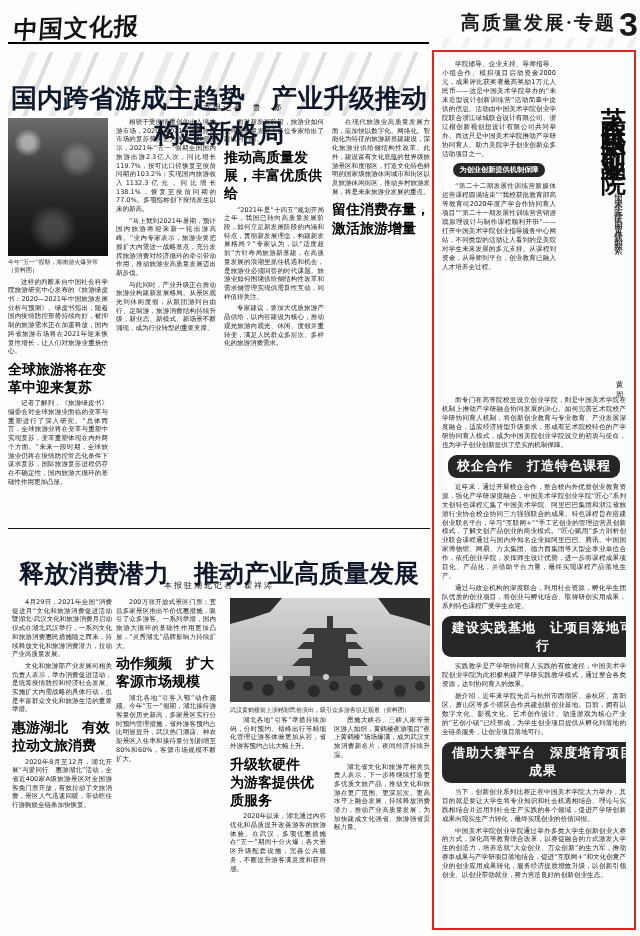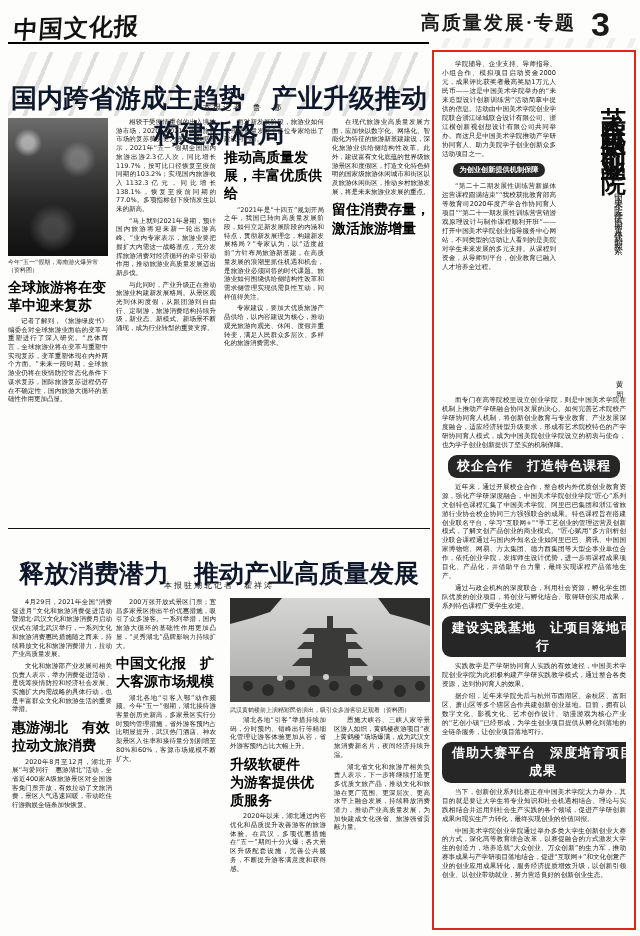--- a/index.html
+++ b/index.html
@@ -7,21 +7,21 @@
         font-family:"DejaVu Sans","Liberation Sans",sans-serif;color:#1a1a1a;}
   
   .logo{position:absolute;left:14px;top:12px;font-family:"Liberation Serif","DejaVu Serif",serif;
         font-size:24px;font-weight:900;transform:skewX(-6deg) rotate(-2deg);letter-spacing:1px;color:#111;}
   .mast-info{position:absolute;left:112px;top:11px;width:260px;line-height:1.55;}
   .mast-info .d1{font-size:8px;font-weight:bold;}
   .mast-info .d2{font-size:7px;}
   .mast-info .d3{font-size:6.5px;color:#222;}
   .mast-rule{position:absolute;left:8px;top:42px;width:421px;height:2px;background:#000;}
   
-  .section-header{position:absolute;top:10px;left:412px;width:198px;display:flex;align-items:flex-end;justify-content:flex-end;gap:15px;text-align:center;}
+  .section-header{position:absolute;top:10px;left:440px;width:198px;display:flex;align-items:flex-end;justify-content:flex-end;gap:3px;text-align:center;}
   .section-title{font-family:"Liberation Serif","DejaVu Serif",serif;font-size:19px;font-weight:900;letter-spacing:2px;padding-bottom:3px;}
   .section-num{font-size:34px;font-weight:900;line-height:0.85;font-family:"Liberation Sans","DejaVu Sans",sans-serif;}
   .streaks{position:absolute;left:8px;top:52px;width:421px;height:64px;
       background:repeating-linear-gradient(113deg,rgba(0,0,0,0) 0 20px,rgba(0,0,0,0.07) 20px 27px,rgba(0,0,0,0) 27px 38px,rgba(0,0,0,0.12) 38px 42px);}
   .streaks2{position:absolute;left:430px;top:38px;width:206px;height:10px;opacity:.5;
       background:repeating-linear-gradient(113deg,rgba(0,0,0,0) 0 14px,rgba(0,0,0,0.10) 14px 19px);}
   
   .headline{position:absolute;left:8px;width:422px;text-align:center;
       font-family:"Liberation Serif","DejaVu Serif",serif;font-weight:900;color:#0f172a;}
   .headline.top{top:64px;font-size:26px;letter-spacing:0px;}
@@ -69,20 +69,21 @@
   </div>
   <div class="streaks"></div>
   <div class="streaks2"></div>
 
   <h1 class="headline top">国内跨省游成主趋势　产业升级推动构建新格局</h1>
   <div class="byline top">本报记者　鲁　娜</div>
 
   <div class="col" style="left:8px;top:118px;width:100px;height:402px;">
     <div class="photo1"></div>
     <div class="caption">今年“五一”假期，海南游火爆异常（资料图）</div>
+    <p>这样的判断来自中国社会科学院旅游研究中心发布的《旅游绿皮书：2020—2021年中国旅游发展分析与预测》。绿皮书指出，随着国内疫情防控形势持续向好，被抑制的旅游需求正在加速释放，国内跨省旅游市场将在2021年迎来恢复性增长，让人们对旅游业重拾信心。</p>
     <div class="subhead">全球旅游将在变革中迎来复苏</div>
     <p>记者了解到，《旅游绿皮书》编委会对全球旅游业面临的变革与重塑进行了深入研究。“总体而言，全球旅游业将在变革与重塑中实现复苏，变革重塑体现在内外两个方面。”未来一段时期，全球旅游业仍将在疫情防控常态化条件下谋求复苏，国际旅游复苏进程仍存在不确定性，国内旅游大循环的基础性作用更加凸显。</p>
   </div>
 
   <div class="col" style="left:116px;top:118px;width:100px;height:402px;">
     <p>相较于受疫情重创的出入境旅游市场，2020—2021年国内旅游市场的复苏势头更为强劲。数据显示，2021年“五一”假期全国国内旅游出游2.3亿人次，同比增长119.7%，按可比口径恢复至疫前同期的103.2%；实现国内旅游收入1132.3亿元，同比增长138.1%，恢复至疫前同期的77.0%。多项指标创下疫情发生以来的新高。</p>
     <p>“马上就到2021年暑期，预计国内旅游将迎来新一轮出游高峰。”业内专家表示，旅游业要把握扩大内需这一战略基点，充分发挥旅游消费对经济循环的牵引带动作用，推动旅游业高质量发展迈出新步伐。</p>
     <p>与此同时，产业升级正在推动旅游业构建新发展格局。从景区观光到休闲度假，从跟团游到自由行、定制游，旅游消费结构持续升级，新业态、新模式、新场景不断涌现，成为行业转型的重要支撑。</p>
   </div>
 
@@ -105,21 +106,21 @@
 
   <div class="col" style="left:12px;top:598px;width:100px;height:332px;">
     <p>4月29日，2021年全国“消费促进月”文化和旅游消费促进活动暨湖北·武汉文化和旅游消费月启动仪式在湖北武汉举行，一系列文化和旅游消费惠民措施随之而来，持续释放文化和旅游消费潜力，拉动产业高质量发展。</p>
     <p>文化和旅游部产业发展司相关负责人表示，举办消费促进活动，是统筹疫情防控和经济社会发展、实施扩大内需战略的具体行动，也是丰富群众文化和旅游生活的重要举措。</p>
     <div class="subhead">惠游湖北　有效拉动文旅消费</div>
     <p>2020年8月至12月，湖北开展“与爱同行　惠游湖北”活动，全省近400家A级旅游景区对全国游客免门票开放，有效拉动了文旅消费，景区人气迅速回暖，带动吃住行游购娱全链条加快恢复。</p>
   </div>
 
   <div class="col" style="left:116px;top:598px;width:100px;height:332px;">
     <p>200万张开放式景区门票；宜昌多家景区推出半价优惠措施，吸引了众多游客。一系列举措，国内旅游大循环的基础性作用更加凸显，“灵秀湖北”品牌影响力持续扩大。</p>
-    <div class="subhead">中国文化报　扩大客源市场规模</div>
+    <div class="subhead">动作频频　扩大客源市场规模</div>
     <p>湖北各地“引客入鄂”动作频频。今年“五一”假期，湖北接待游客量创历史新高，多家景区实行分时预约管理措施，省外游客预约占比明显提升，武汉热门酒店、神农架景区入住率和接待量分别剧增至80%和60%，客源市场规模不断扩大。</p>
   </div>
 
   <div class="photo2">
     <svg width="200" height="104" viewBox="0 0 200 104" xmlns="http://www.w3.org/2000/svg">
       <defs>
         <linearGradient id="sky" x1="0" y1="0" x2="0" y2="1">
           <stop offset="0" stop-color="#d6d6d4"></stop>
             <stop offset="1" stop-color="#a8a8a6"></stop>
         </linearGradient>

